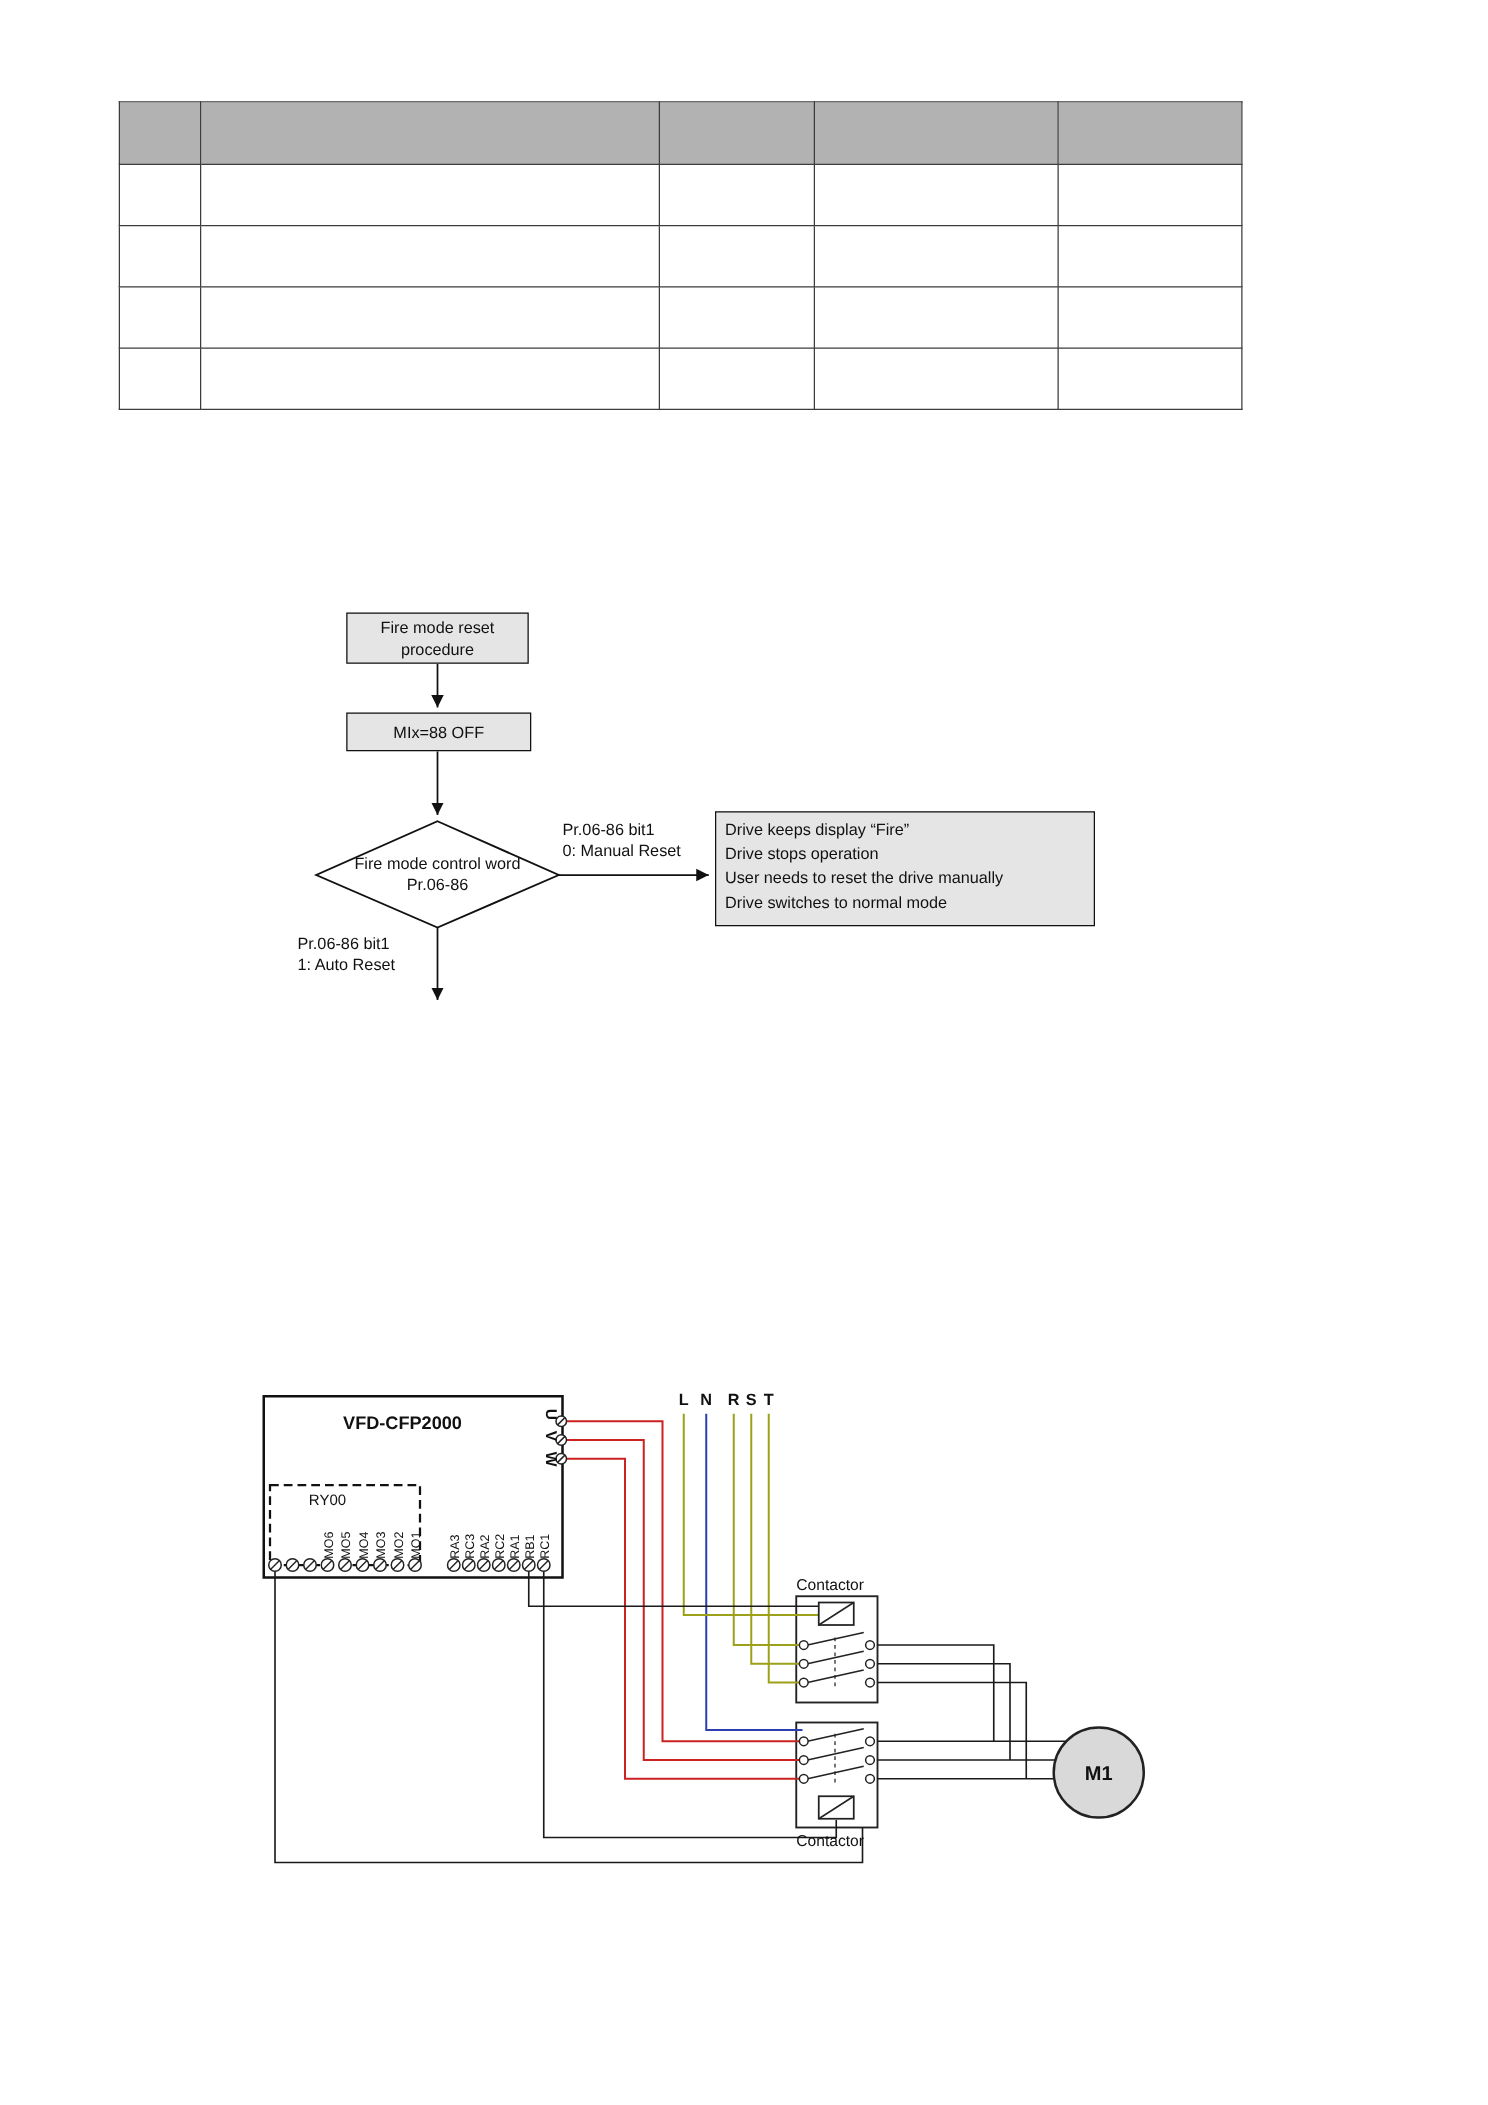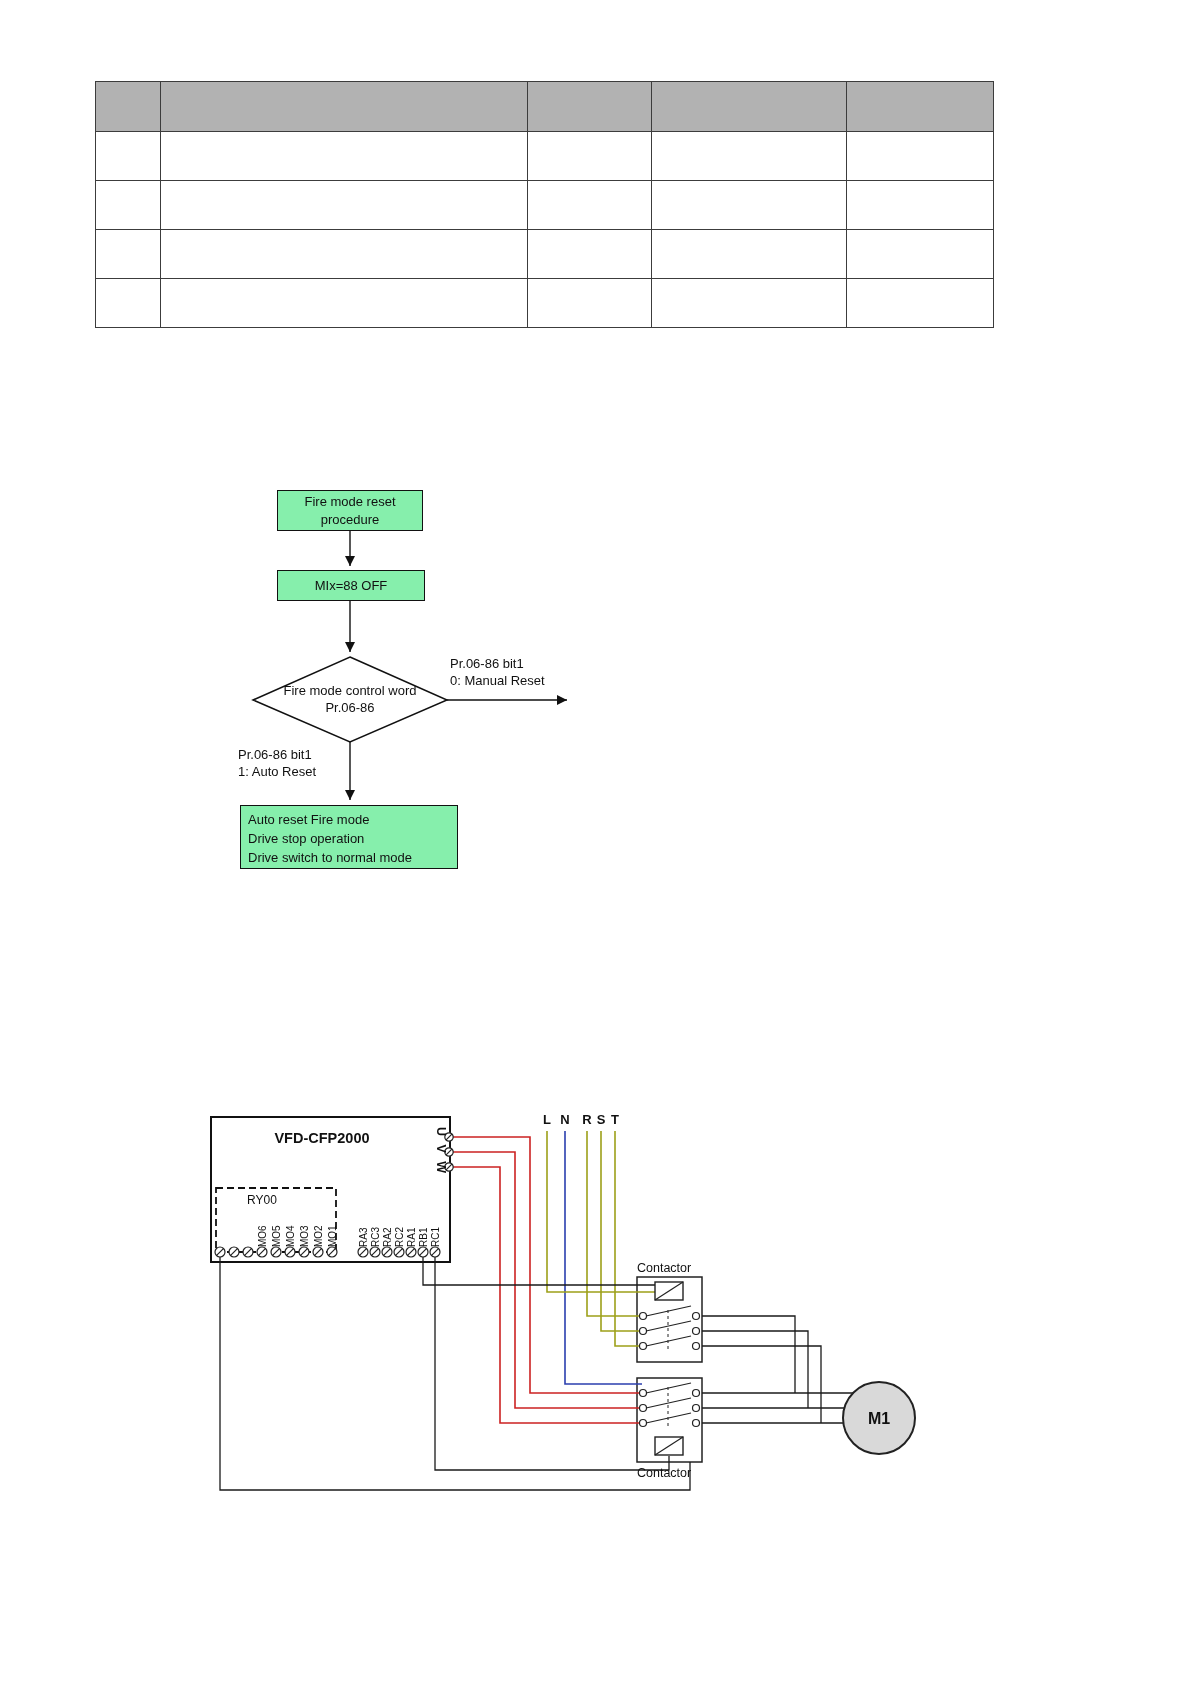--- a/index.html
+++ b/index.html
@@ -10,21 +10,21 @@
   svg text { font-family:"Liberation Sans", sans-serif; fill:#111; }
 
   
   .top-table { position:absolute; left:95px; top:81px; width:898px; border-collapse:collapse; table-layout:fixed; z-index:2; }
   .top-table th, .top-table td { border:1px solid #3c3c3c; font-size:12px; overflow:hidden; }
   .top-table th { background:#b2b2b2; height:50px; }
   .top-table td { height:49px; background:#ffffff; }
 
   
   .fc { position:absolute; z-index:2; font-size:13px; color:#111; white-space:pre-line; line-height:1.32; }
-  .fc-box { border:1.5px solid #111; background:#86efac; display:flex; align-items:center; justify-content:center; text-align:center; }
+  .fc-box { border:1.5px solid #111; background:#e5e5e5; display:flex; align-items:center; justify-content:center; text-align:center; }
   .fc-box.left { align-items:flex-start; justify-content:flex-start; text-align:left; padding:4px 7px; line-height:1.48; }
   .fc-center { text-align:center; }
 </style>
 </head>
 <body>
 
 <div class="page">
 
   <table class="top-table">
     <colgroup>
@@ -225,21 +225,22 @@
 procedure</div>
 
   <div class="fc fc-box" style="left:277px; top:570px; width:148px; height:31px;">MIx=88 OFF</div>
 
   <div class="fc fc-center" style="left:256px; top:682px; width:188px;">Fire mode control word
 Pr.06-86</div>
 
   <div class="fc" style="left:450px; top:655px; width:140px;">Pr.06-86 bit1
 0: Manual Reset</div>
 
+  <div class="fc fc-box left" style="left:572px; top:649px; width:304px; height:92px;">Drive keeps display “Fire”
+Drive stops operation
+User needs to reset the drive manually
+Drive switches to normal mode</div>
 
   <div class="fc" style="left:238px; top:746px; width:130px;">Pr.06-86 bit1
 1: Auto Reset</div>
 
-  <div class="fc fc-box left" style="left:240px; top:805px; width:218px; height:64px;">Auto reset Fire mode
-Drive stop operation
-Drive switch to normal mode</div>
 
 </div>
 
 </body></html>

